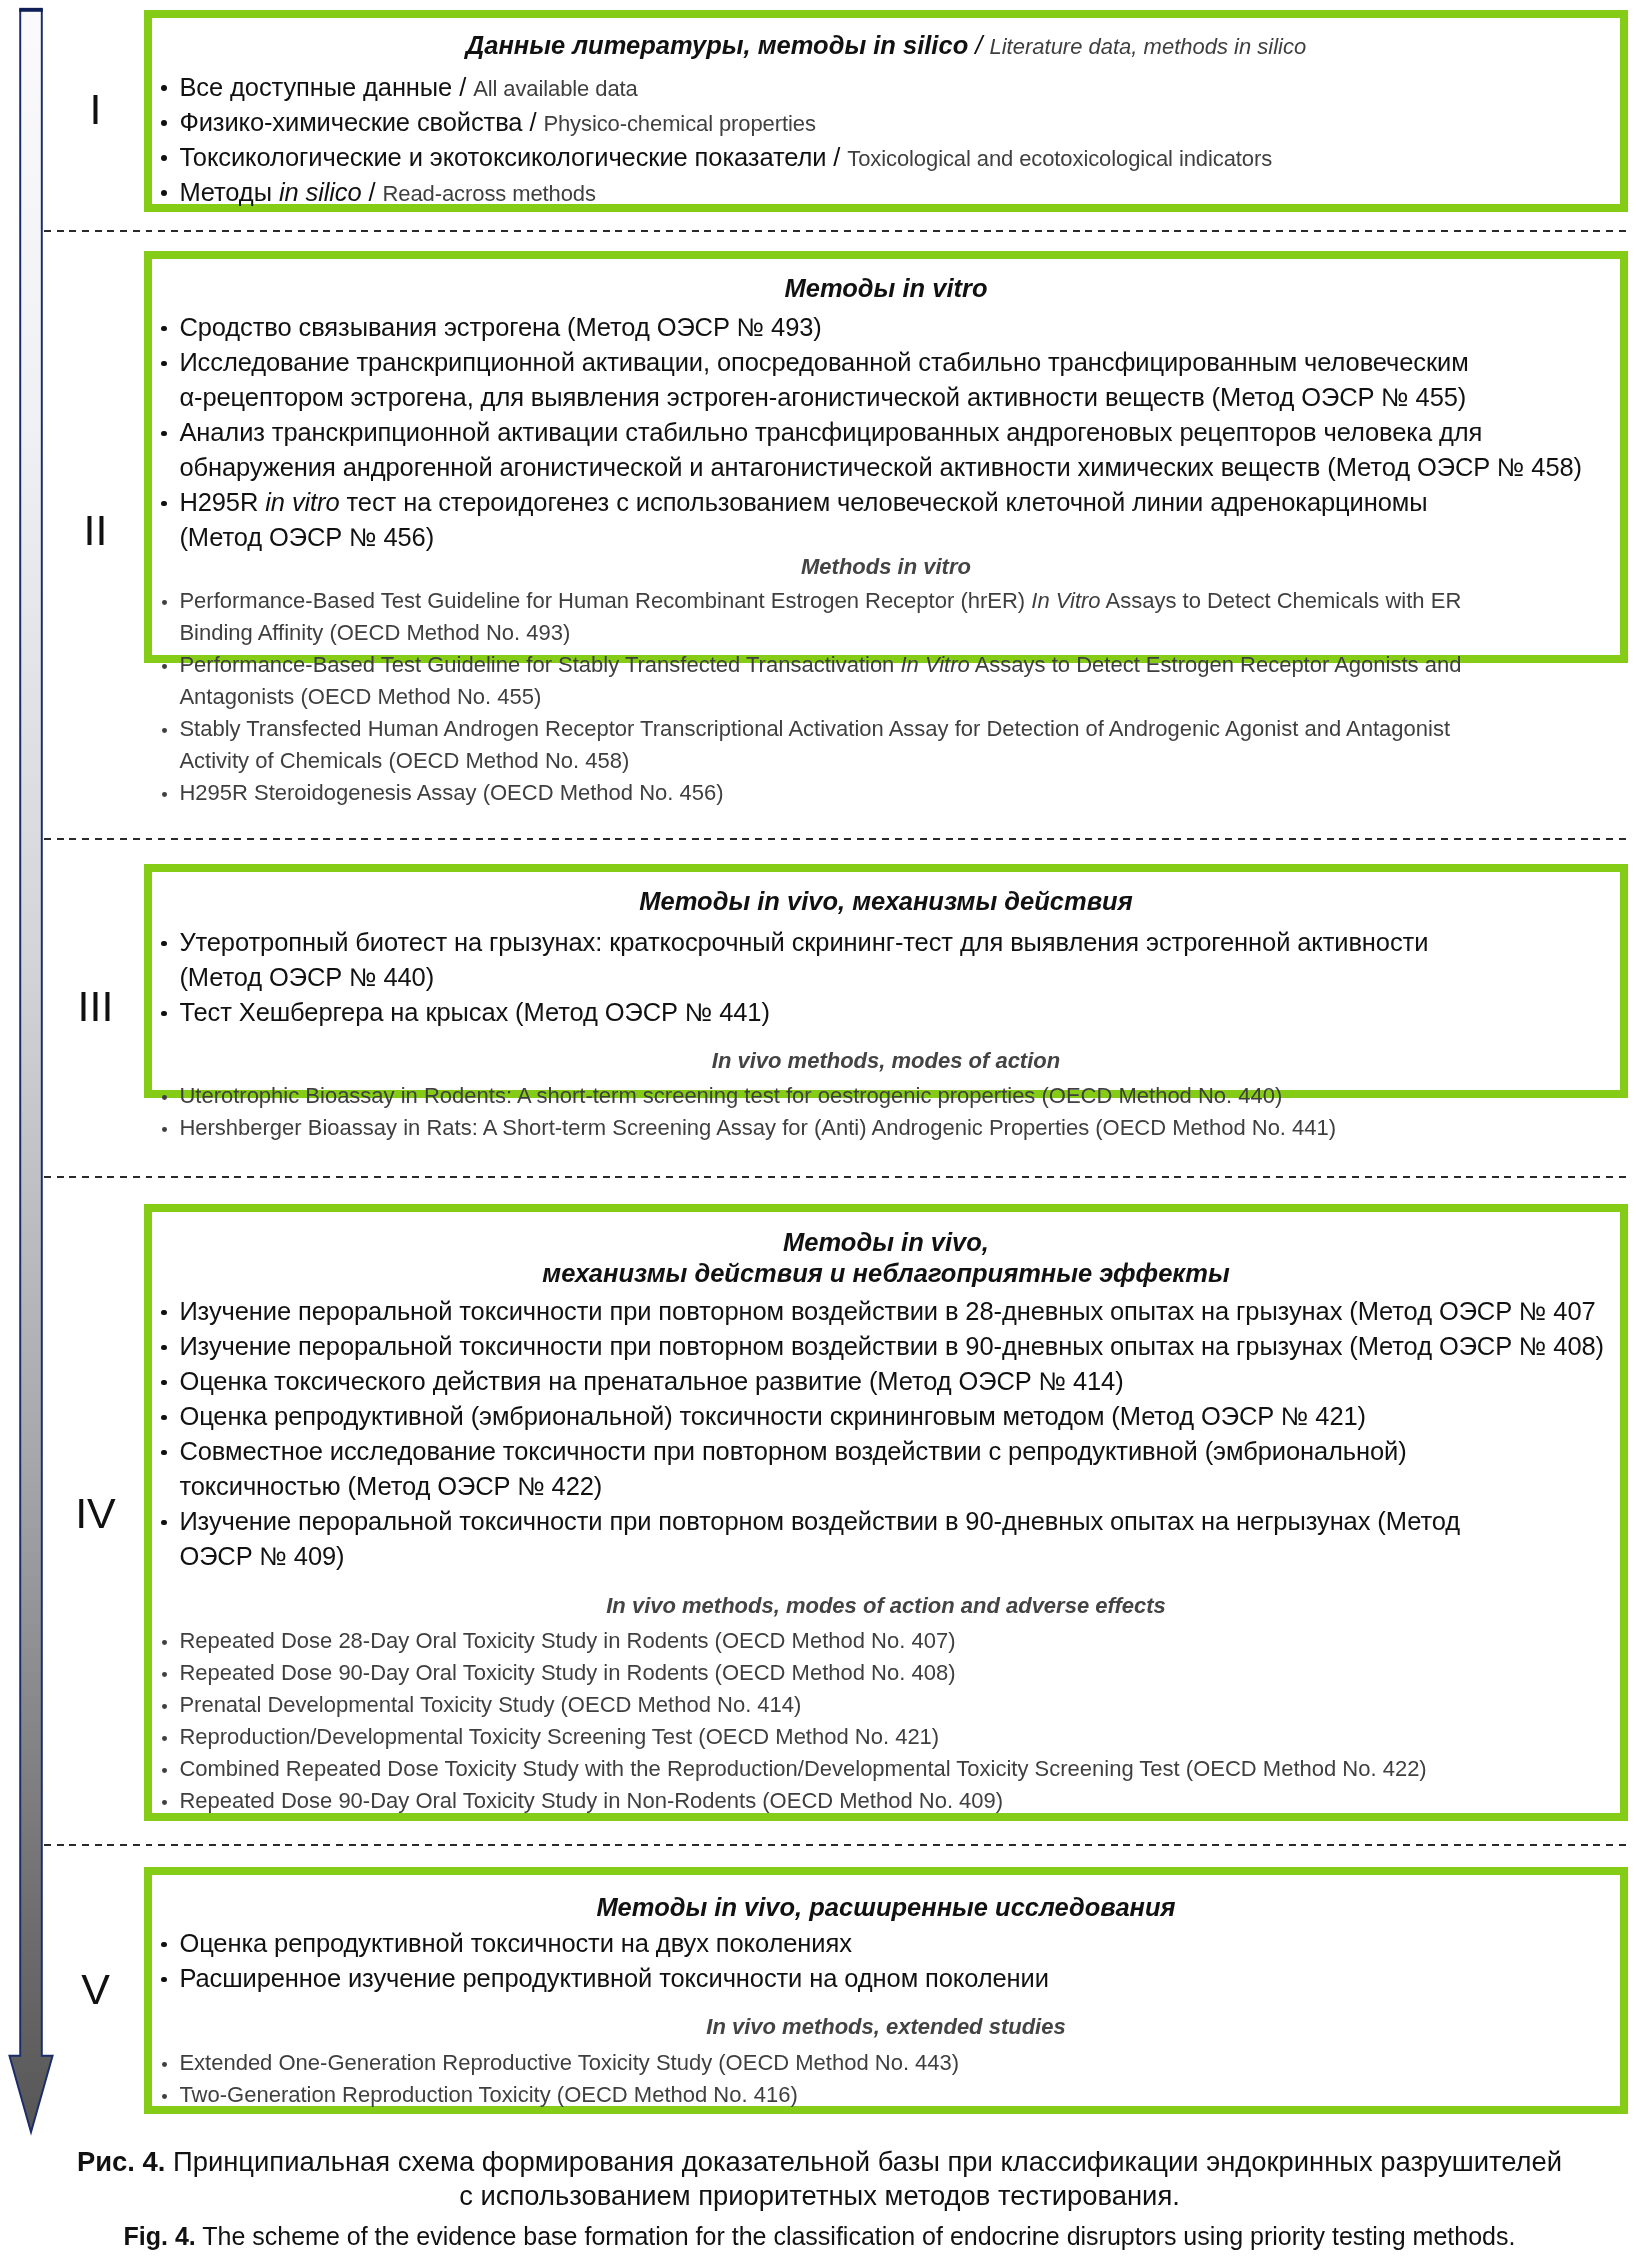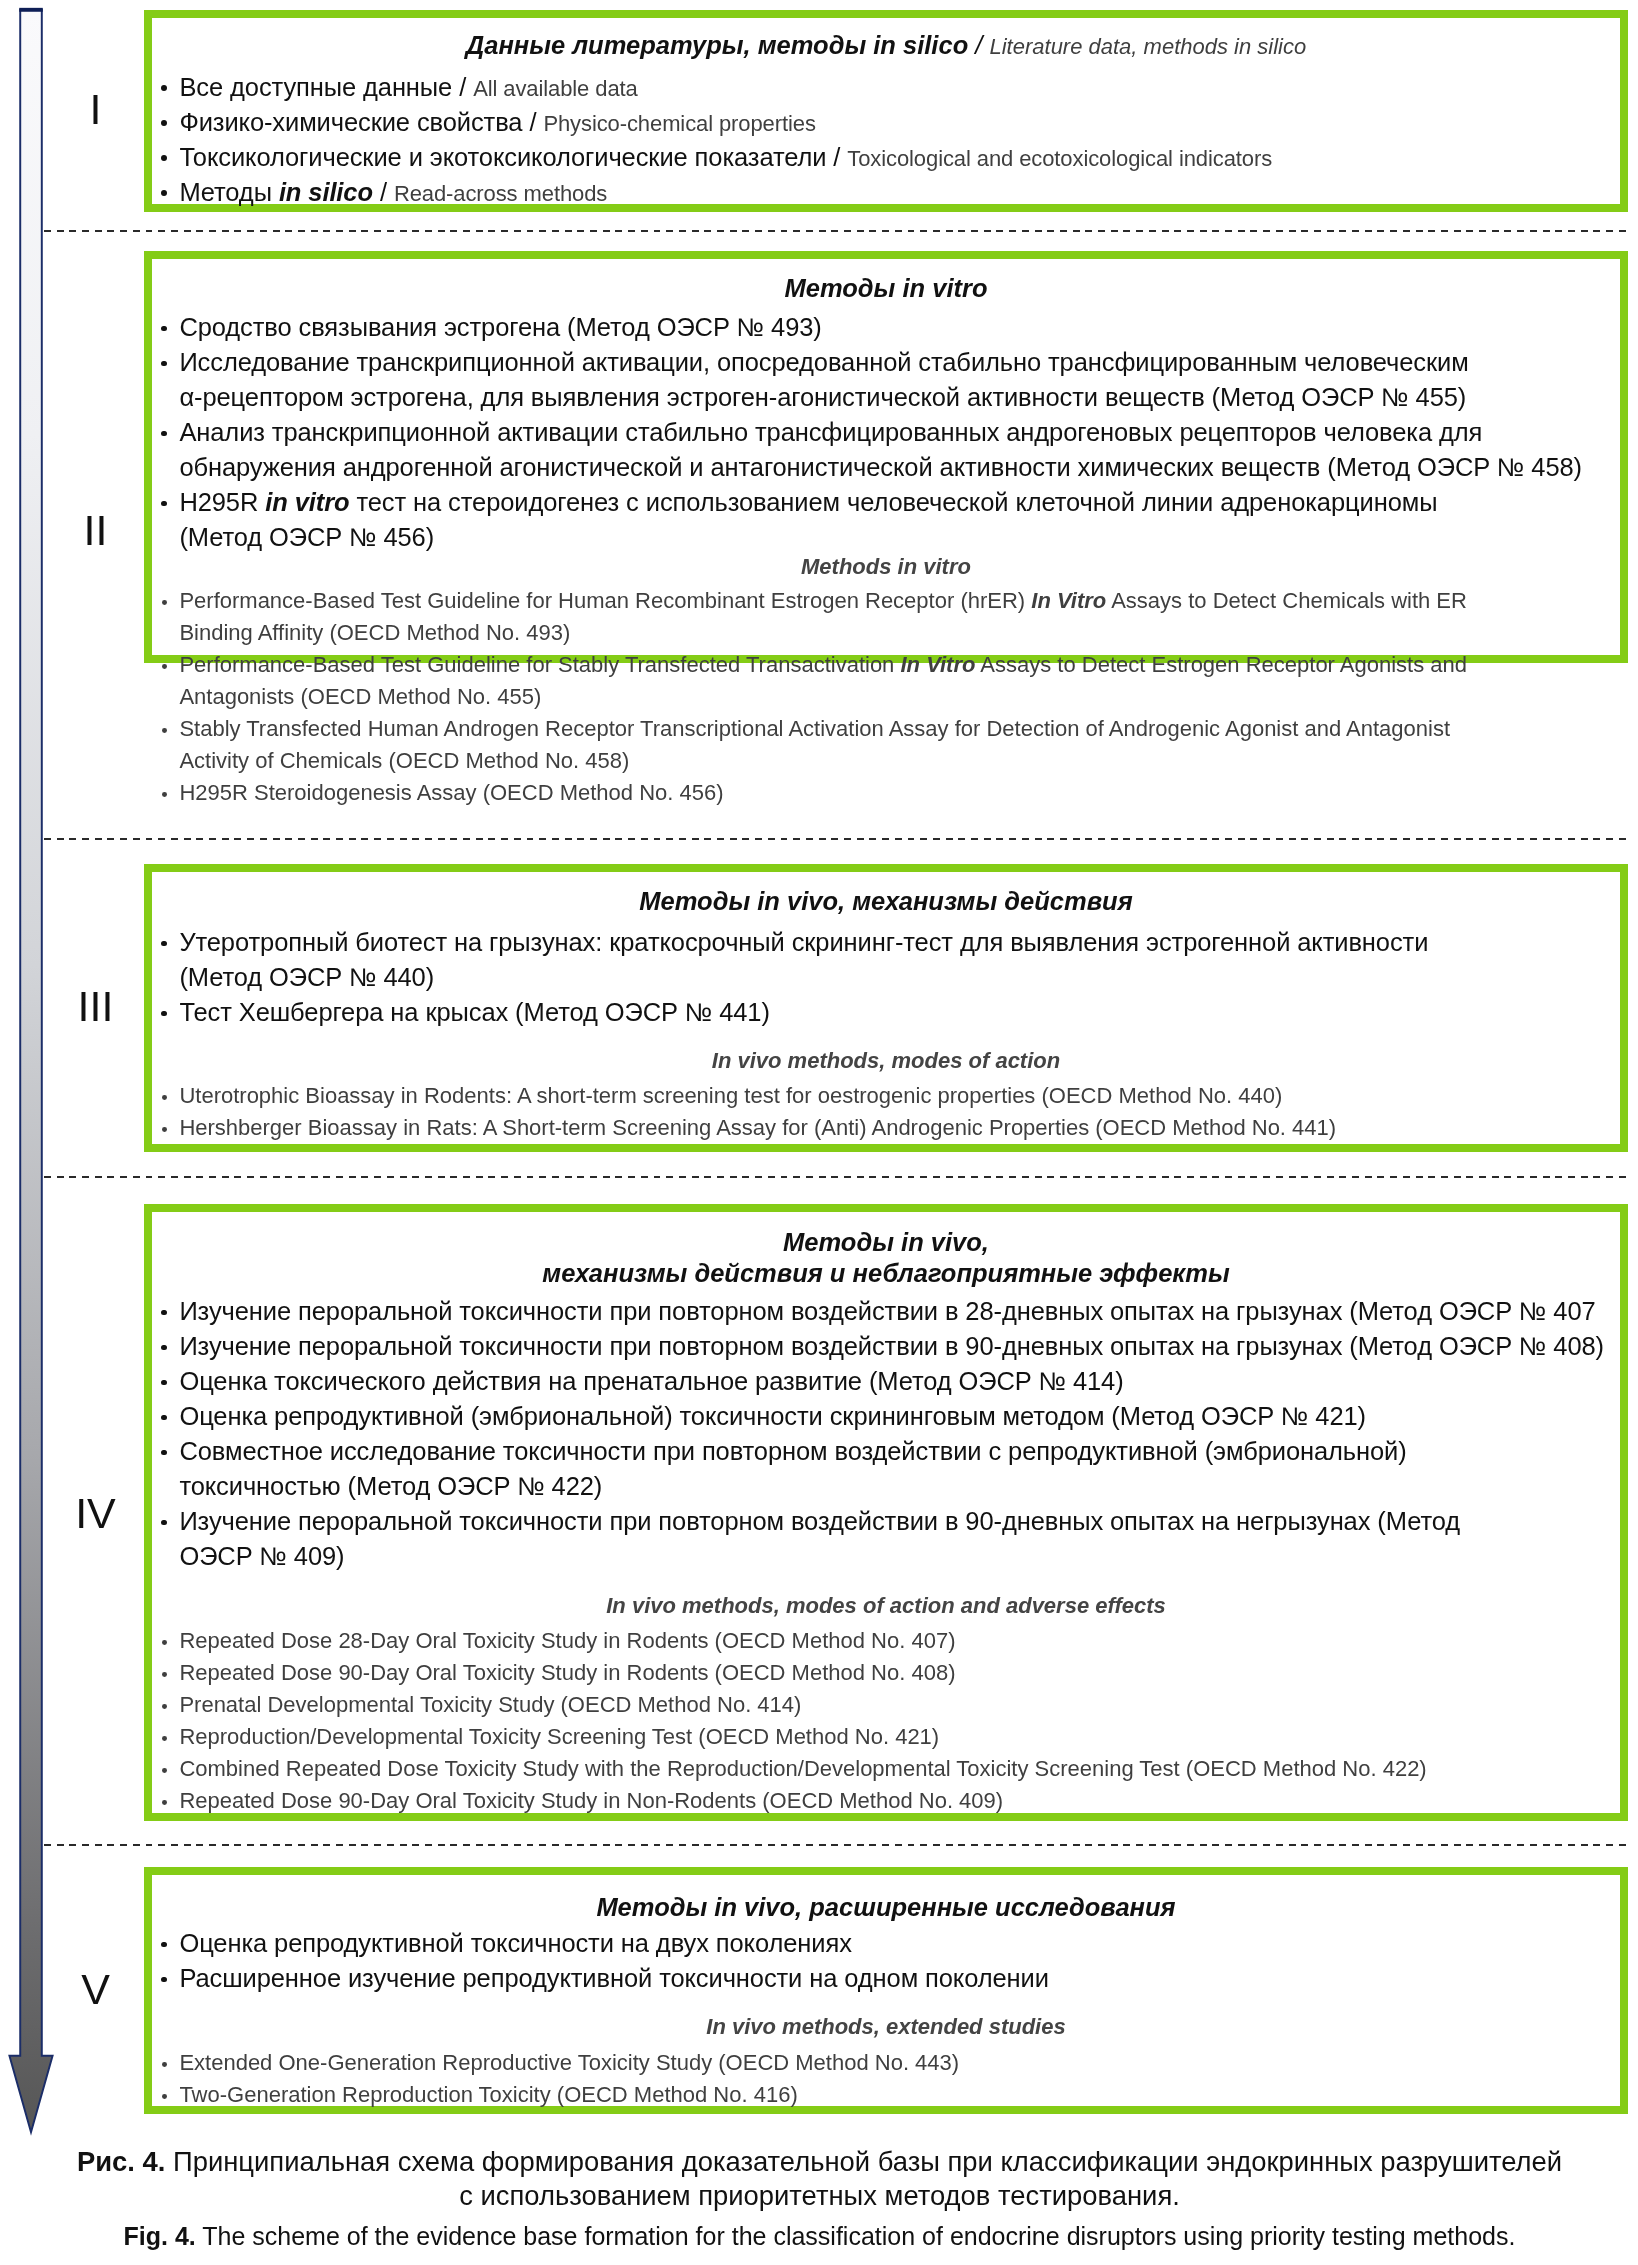--- a/index.html
+++ b/index.html
@@ -34,21 +34,21 @@
   }
   .ln { position: relative; padding-left: 27.4px; white-space: nowrap; }
   .ru .ln { font-size: 25.5px; line-height: 35px; height: 35px; letter-spacing: -0.1px; color: #111111; }
   .en .ln { font-size: 22px; line-height: 32px; height: 32px; color: #3f3f3f; }
   .ru .ln .en-part { font-size: 22px; color: #3f3f3f; }
   .dot {
     position: absolute; left: 8.8px; top: 50%; width: 5.9px; height: 5.9px;
     margin-top: -2px; border-radius: 50%; background: currentColor;
   }
   .en .dot { width: 4.9px; height: 4.9px; margin-top: -1px; left: 9.8px; }
-  .it { font-style: italic; font-weight: bold; }
+  .it { font-style: italic; }
   .cap {
     position: absolute; left: 0; width: 1639px; text-align: center;
     white-space: nowrap; line-height: 33px; height: 33px; color: #111111;
   }
   .cap-ru { font-size: 27.4px; }
   .cap-en { font-size: 25px; }
   .b { font-weight: bold; }
 </style>
 </head>
 <body>
@@ -125,21 +125,21 @@
       <div>
         <div class="ln"><span class="dot"></span><span>Stably Transfected Human Androgen Receptor Transcriptional Activation Assay for Detection of Androgenic Agonist and Antagonist</span></div>
         <div class="ln"><span>Activity of Chemicals (OECD Method No. 458)</span></div>
       </div>
       <div>
         <div class="ln"><span class="dot"></span><span>H295R Steroidogenesis Assay (OECD Method No. 456)</span></div>
       </div>
     </div>
   </div>
 
-  <div class="box" style="top:864px;height:288px">
+  <div class="box" style="top:864px;height:234px">
     <div class="blk title" style="top:13.7px">Методы in vivo, механизмы действия</div>
     <div class="blk ru" style="top:53px">
       <div>
         <div class="ln"><span class="dot"></span><span>Утеротропный биотест на грызунах: краткосрочный скрининг-тест для выявления эстрогенной активности</span></div>
         <div class="ln"><span>(Метод ОЭСР № 440)</span></div>
       </div>
       <div>
         <div class="ln"><span class="dot"></span><span>Тест Хешбергера на крысах (Метод ОЭСР № 441)</span></div>
       </div>
     </div>

